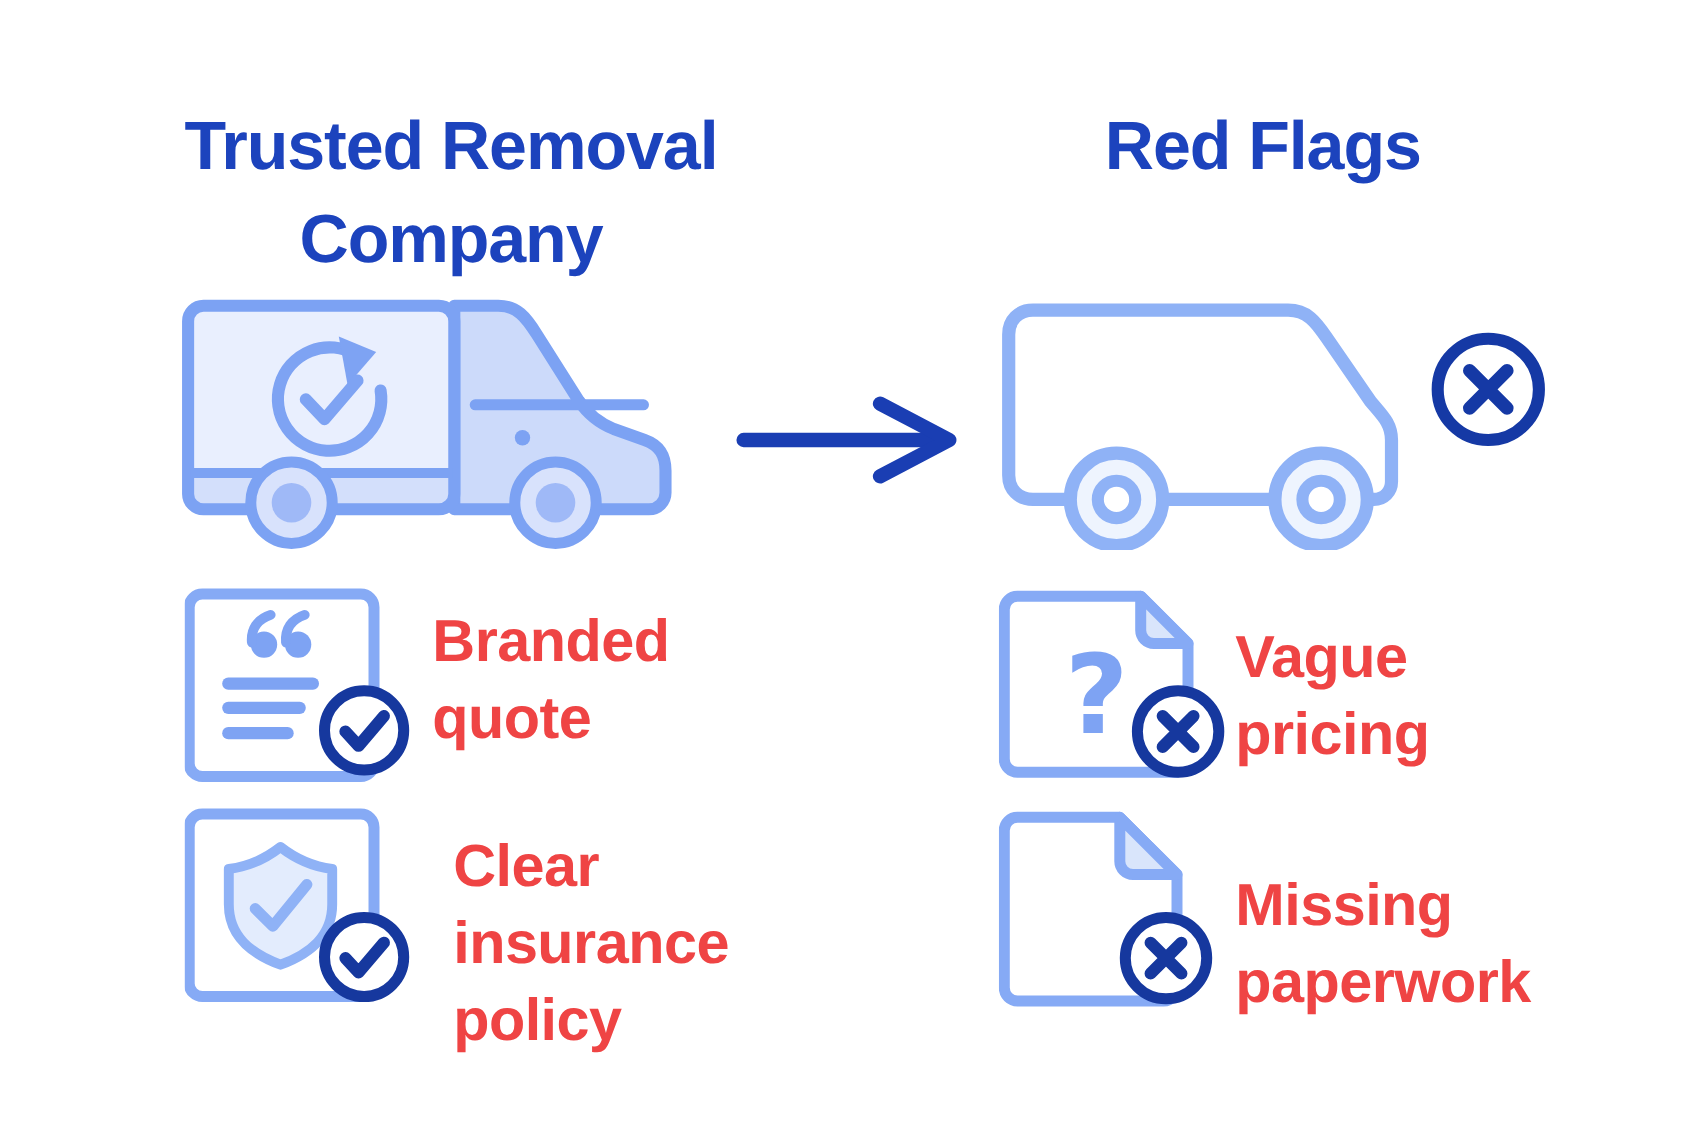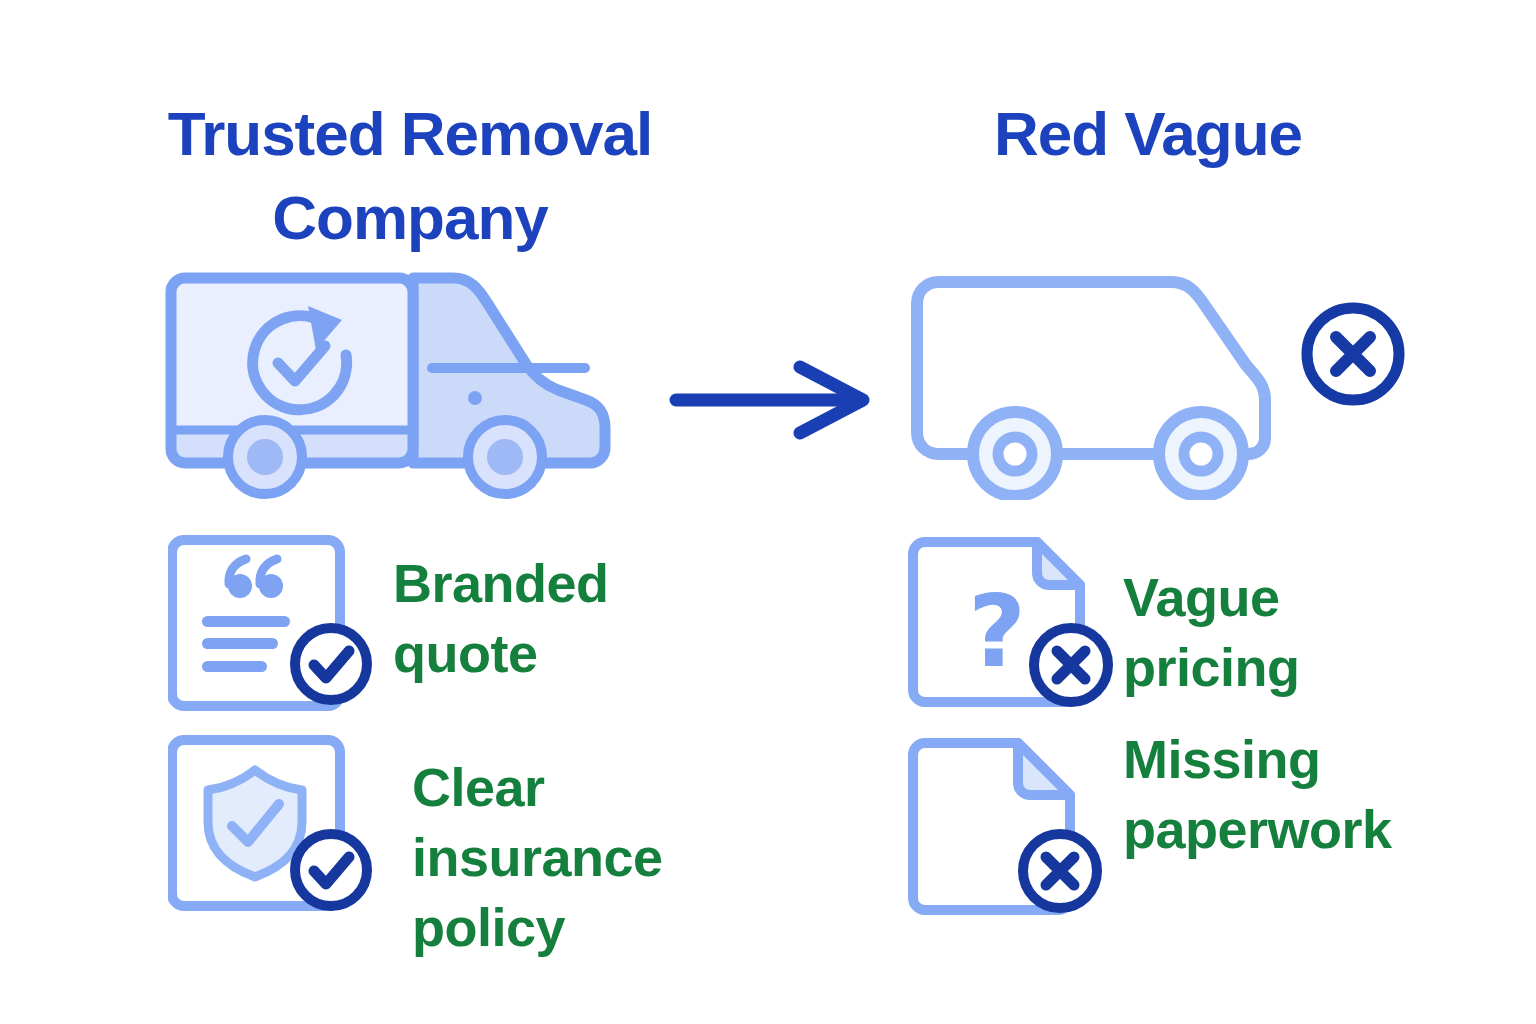--- a/index.html
+++ b/index.html
@@ -6,33 +6,33 @@
   #stage{
     position:relative;width:1536px;height:1024px;background:#ffffff;
     font-family:"Liberation Sans",sans-serif;overflow:hidden;padding-left:32px;
   }
   .abs{position:absolute;}
   .title{
     font-size:62px;font-weight:bold;color:#1C43BD;text-align:center;
     line-height:84px;letter-spacing:-1px;
   }
   .label{
-    font-size:54px;font-weight:bold;color:#15803d;line-height:70px;
+    font-size:54px;font-weight:bold;color:#ef4444;line-height:70px;
     letter-spacing:-0.5px;
   }
   svg{display:block;}
 </style>
 </head>
 <body>
 
 <div id="stage">
 
   <div class="abs title" style="left:110px;top:92px;width:600px;">Trusted Removal Company</div>
 
-  <div class="abs title" style="left:903px;top:92px;width:490px;">Red Vague</div>
+  <div class="abs title" style="left:903px;top:92px;width:490px;">Red Flags</div>
 
   <div class="abs" style="left:158px;top:268px;">
     <svg width="455" height="240" viewBox="0 0 455 240">
 
       <path d="M 255 10 L 295 10 C 312 10 320 20 330 36 L 368 96 C 378 111 390 118 400 122 L 428 132
                C 442 137 447 146 447 160 L 447 180 A 15 15 0 0 1 432 195 L 255 195 Z" fill="#CCDAFA" stroke="#7CA2F3" stroke-width="11" stroke-linejoin="round"></path>
 
       <rect x="13" y="10" width="242" height="185" rx="14" fill="#E9EFFE" stroke="none"></rect>
       <rect x="16" y="162" width="236" height="30" fill="#D3DFFB"></rect>
       <rect x="13" y="10" width="242" height="185" rx="14" fill="none" stroke="#7CA2F3" stroke-width="11"></rect>
@@ -140,15 +140,15 @@
   <div class="abs" style="left:908px;top:736px;">
     <svg width="210" height="180" viewBox="0 0 210 180">
       <path d="M 17 7 H 110 L 162 59 V 162 A 12 12 0 0 1 150 174 H 17 A 12 12 0 0 1 5 162 V 19 A 12 12 0 0 1 17 7 Z" fill="#FFFFFF" stroke="#86AAF5" stroke-width="10" stroke-linejoin="round"></path>
       <path d="M 110 7 L 110 47 A 12 12 0 0 0 122 59 L 162 59 Z" fill="#D9E5FB" stroke="#86AAF5" stroke-width="10" stroke-linejoin="round"></path>
       <g>
         <circle cx="152" cy="135" r="37" fill="#FFFFFF" stroke="#16389E" stroke-width="10"></circle>
         <path d="M 138 121 L 166 149 M 166 121 L 138 149" stroke="#16389E" stroke-width="11" stroke-linecap="round"></path>
       </g>
     </svg>
   </div>
-  <div class="abs label" style="left:1123px;top:724px;width:320px;">Missing paperwork</div>
+  <div class="abs label" style="left:1123px;top:788px;width:320px;">Missing paperwork</div>
 
 </div>
 
 </body></html>

